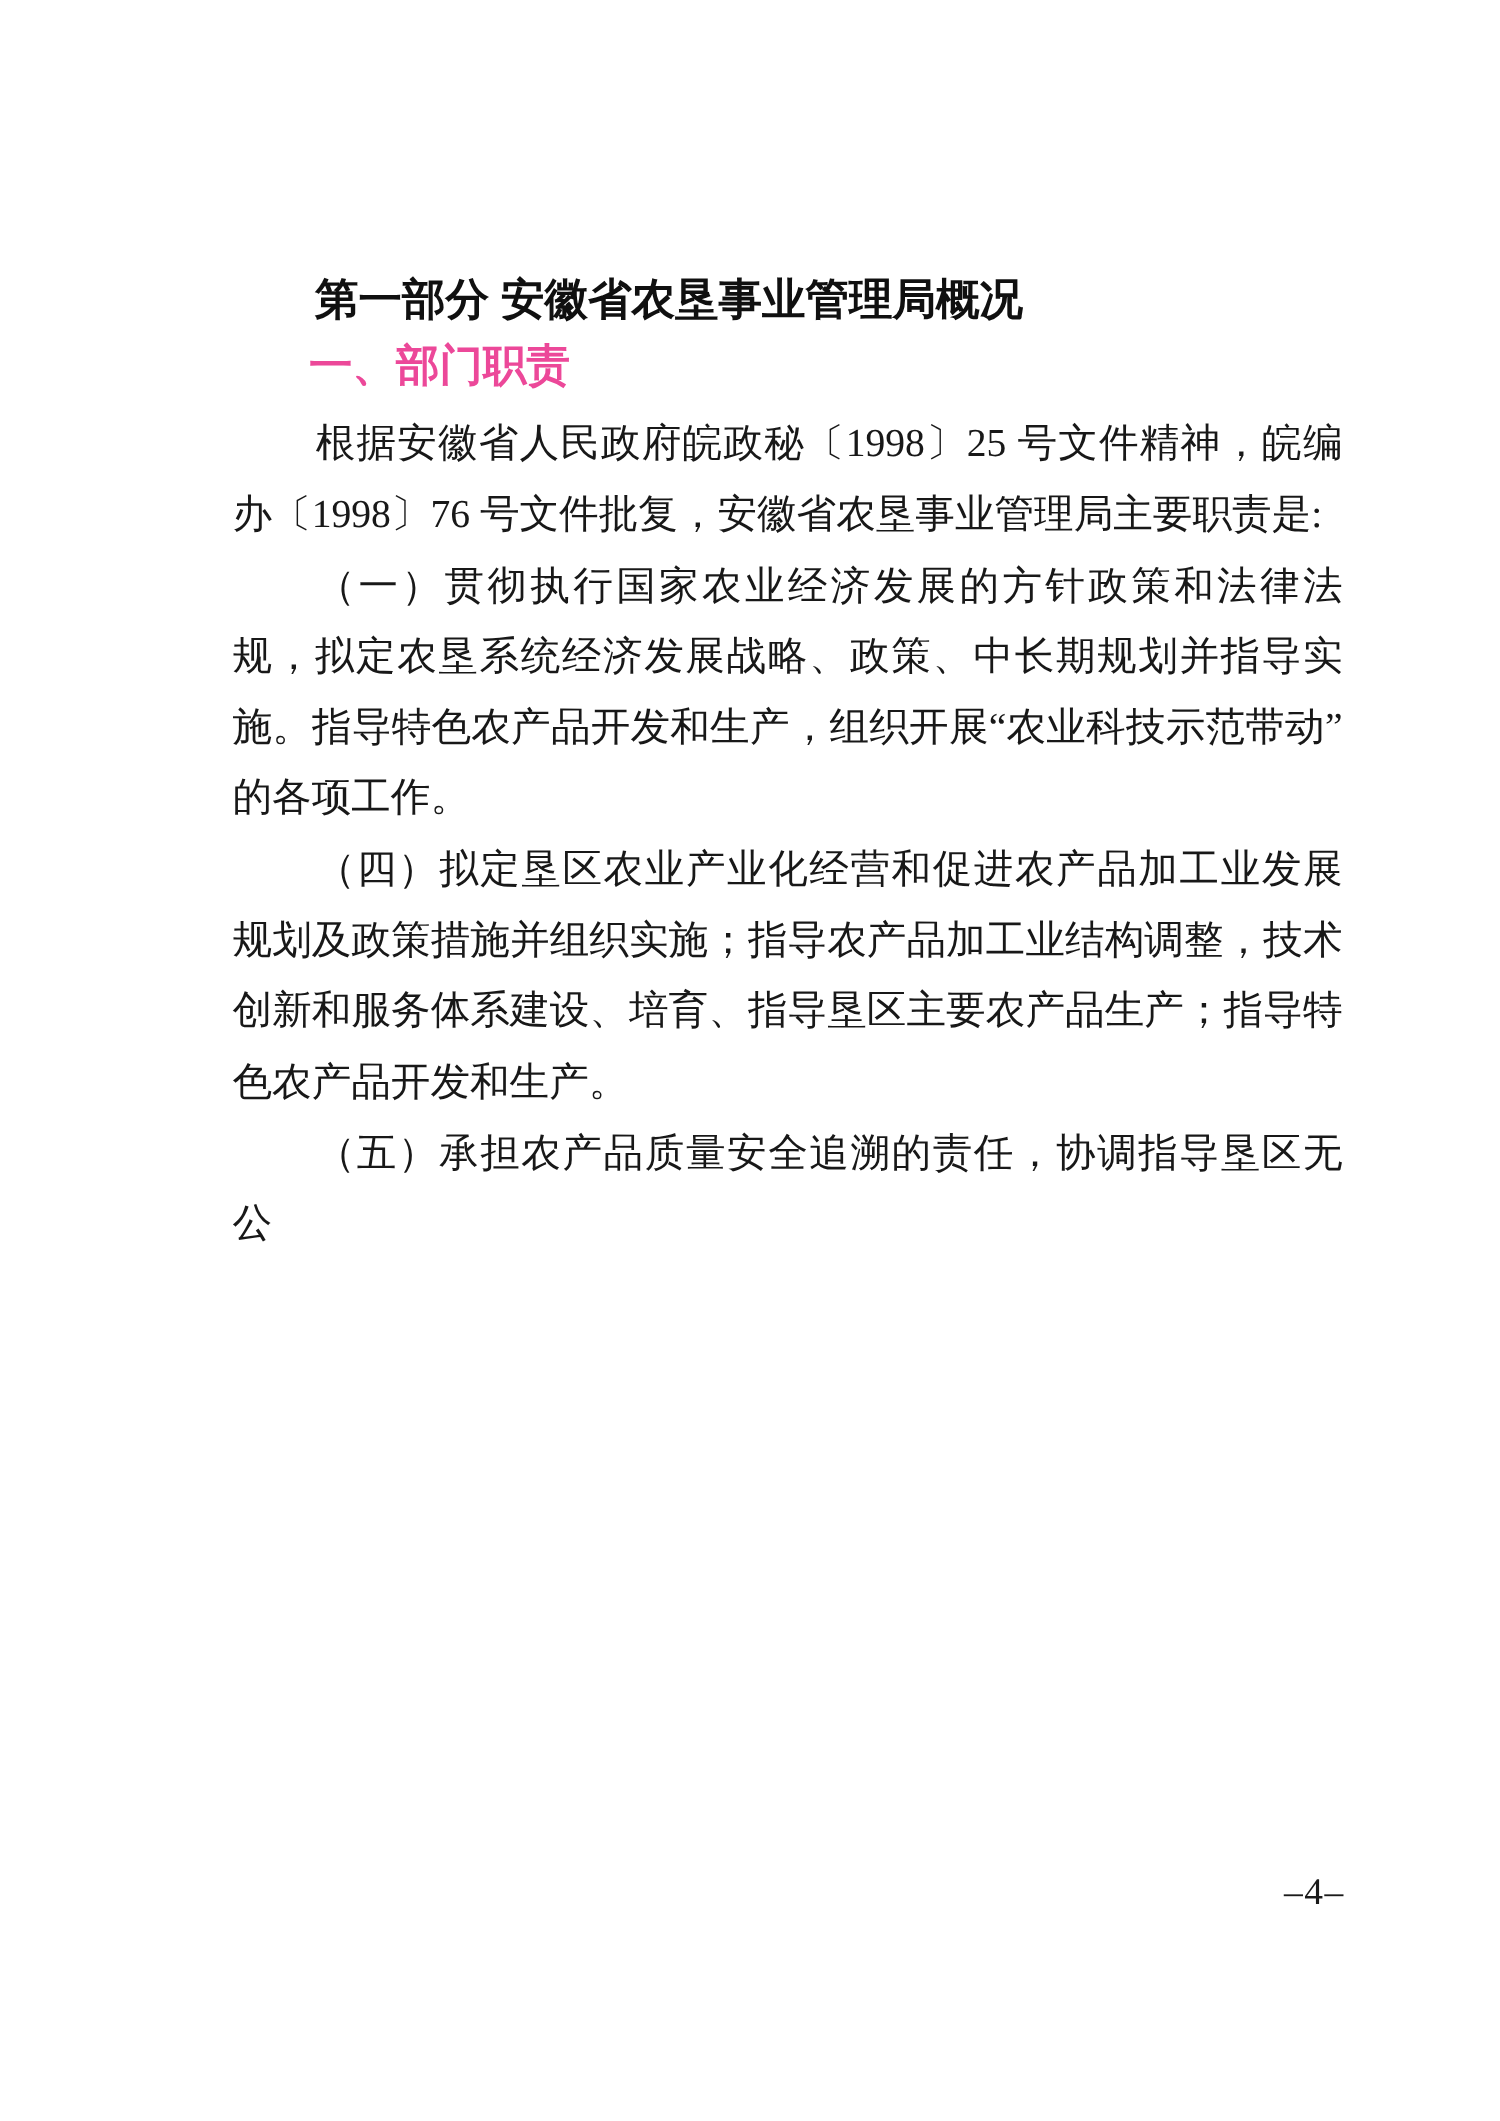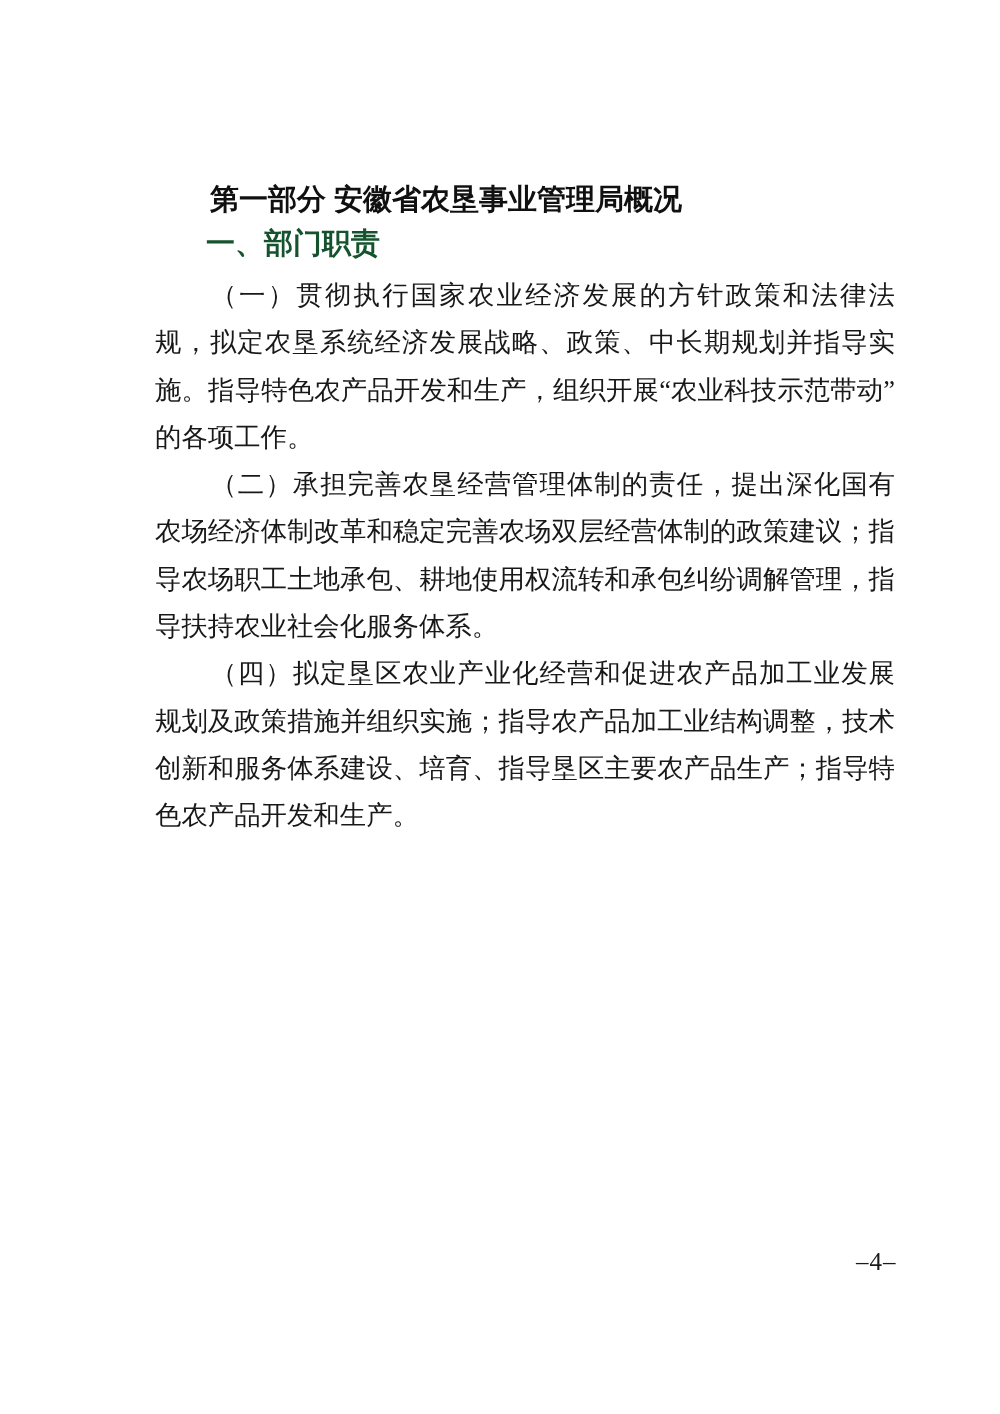--- a/index.html
+++ b/index.html
@@ -28,21 +28,21 @@
     white-space: pre;
     color: #101010;
   }
   .section-heading {
     position: absolute;
     left: 184px;
     top: 224px;
     font-family: "Liberation Sans", "DejaVu Sans", sans-serif;
     font-weight: 700;
     font-size: 29px;
-    color: #14532d;
+    color: #ec4899;
   }
   .body-text {
     position: absolute;
     left: 133px;
     top: 272px;
     width: 740px;
     font-size: 26.4px;
     line-height: 47.3px;
     text-align: justify;
     color: #181818;
@@ -65,20 +65,21 @@
 </head>
 <body>
 
 <div class="page">
 
   <div class="section-title">第一部分 安徽省农垦事业管理局概况</div>
 
   <div class="section-heading">一、部门职责</div>
 
   <div class="body-text">
+    <p>根据安徽省人民政府皖政秘〔1998〕25 号文件精神，皖编办〔1998〕76 号文件批复，安徽省农垦事业管理局主要职责是:</p>
     <p>（一）贯彻执行国家农业经济发展的方针政策和法律法规，拟定农垦系统经济发展战略、政策、中长期规划并指导实施。指导特色农产品开发和生产，组织开展“农业科技示范带动”的各项工作。</p>
-    <p>（二）承担完善农垦经营管理体制的责任，提出深化国有农场经济体制改革和稳定完善农场双层经营体制的政策建议；指导农场职工土地承包、耕地使用权流转和承包纠纷调解管理，指导扶持农业社会化服务体系。</p>
     <p>（四）拟定垦区农业产业化经营和促进农产品加工业发展规划及政策措施并组织实施；指导农产品加工业结构调整，技术创新和服务体系建设、培育、指导垦区主要农产品生产；指导特色农产品开发和生产。</p>
+    <p>（五）承担农产品质量安全追溯的责任，协调指导垦区无公</p>
   </div>
 
   <div class="page-number">–4–</div>
 
 </div>
 
 </body></html>

